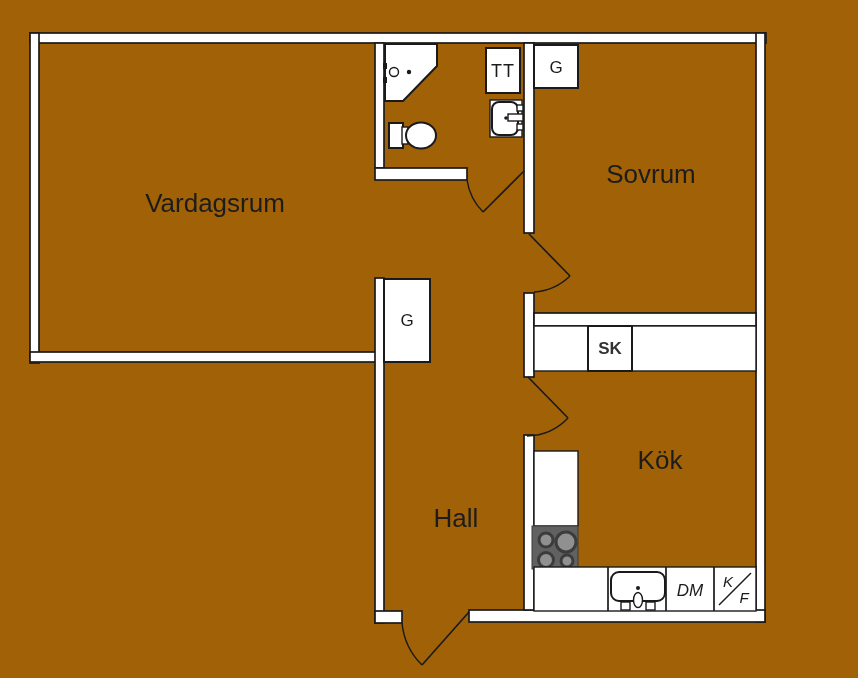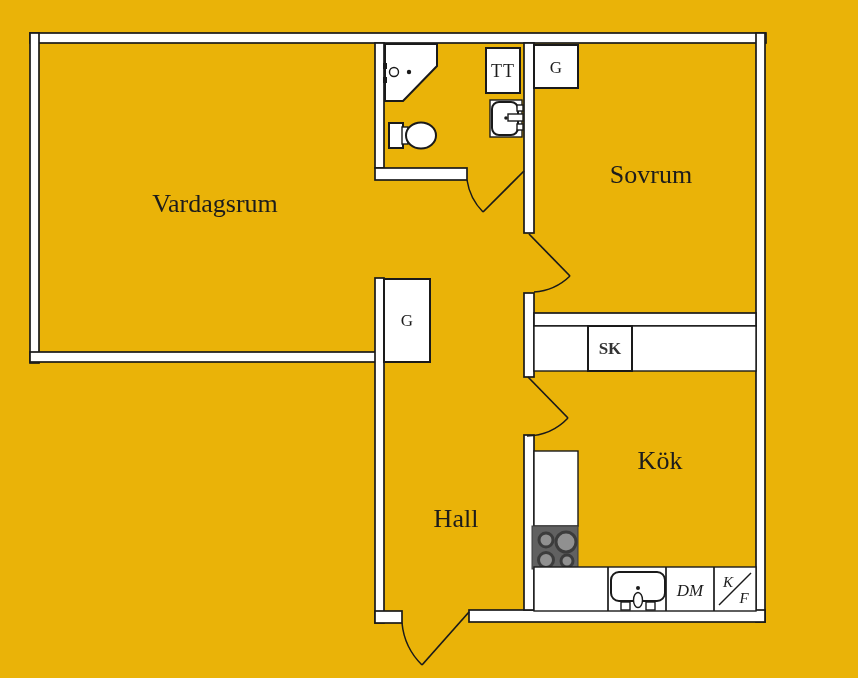--- a/index.html
+++ b/index.html
@@ -1,17 +1,17 @@
 <!DOCTYPE html>
 <html><head>
 <meta charset="utf-8">
 <style>
   html,body{margin:0;padding:0;background:#ffffff;}
-  .stage{position:relative;width:858px;height:678px;background:#eab308;overflow:hidden;
-         font-family:Liberation Serif, serif;}
+  .stage{position:relative;width:858px;height:678px;background:#a16207;overflow:hidden;
+         font-family:Liberation Sans, sans-serif;}
   svg{display:block;}
   .wall{fill:#ffffff;stroke:#1a1a1a;stroke-width:1.7px;}
   .fixture{fill:#ffffff;stroke:#1a1a1a;stroke-width:2px;}
   .thin{stroke-width:1.4px;}
   .doorleaf{stroke:#1a1a1a;stroke-width:1.7px;fill:none;}
   .doorarc{stroke:#1a1a1a;stroke-width:1.5px;fill:none;}
   .divline{stroke:#1a1a1a;stroke-width:1.7px;}
   text{fill:#1c1c1c;}
   .room-label{font-size:26px;}
   .box-label{font-size:17px;}

